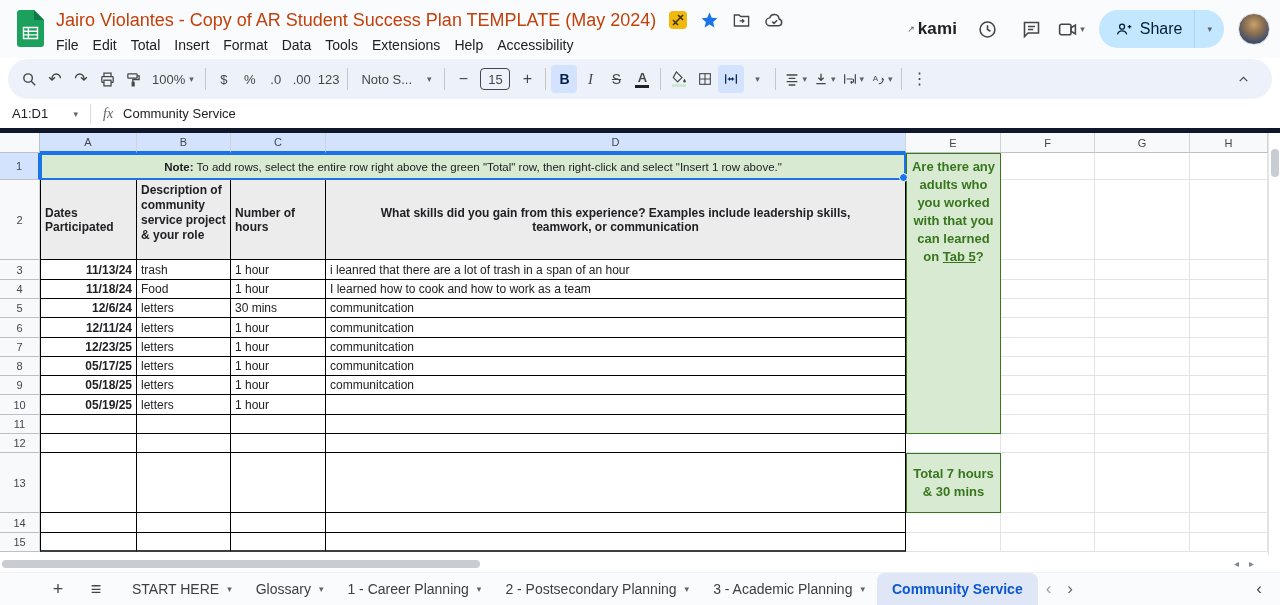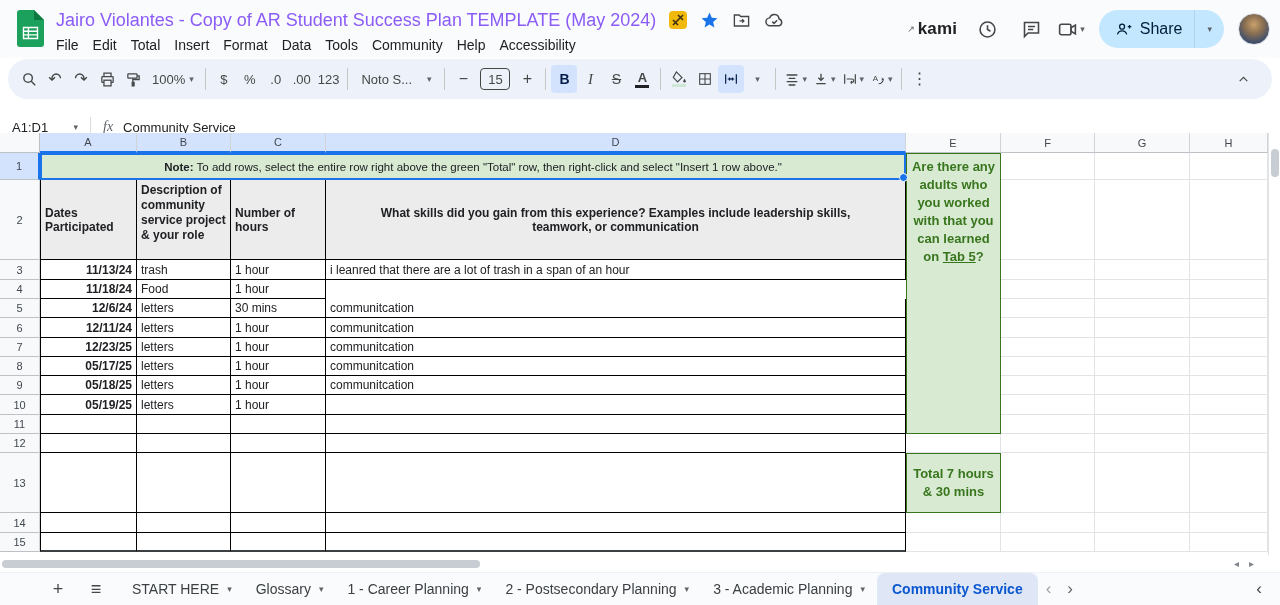--- a/index.html
+++ b/index.html
@@ -4,21 +4,21 @@
 <style>
   * { box-sizing: border-box; margin: 0; padding: 0; }
   html,body { width:1280px; height:605px; overflow:hidden; background:#fff;
     font-family:"Liberation Sans", sans-serif; color:#202124; position:relative; }
 
   
   .topbar { position:absolute; left:0; top:0; width:1280px; height:58px; background:#f9fbfd; }
   .logo { position:absolute; left:17px; top:10px; width:27px; height:37px; cursor:pointer; }
   .title-wrap { position:absolute; left:56px; top:7px; }
   .title-row { display:flex; align-items:center; gap:13px; height:26px; }
-  .doc-title { font-size:18px; color:#8b5cf6; white-space:nowrap; }
+  .doc-title { font-size:18px; color:#c2410c; white-space:nowrap; }
   .kami-sq { width:18px; height:18px; background:#f2b90d; border-radius:4px; display:flex; align-items:center; justify-content:center; }
   .menubar { display:flex; margin-top:2px; margin-left:-7px; }
   .menubar span { font-size:14px; color:#202124; padding:2px 7px; border-radius:8px; cursor:pointer; }
   .top-actions { position:absolute; right:10px; top:9px; display:flex; align-items:center; gap:8px; height:40px; }
   .kami-link { display:flex; align-items:center; gap:3px; cursor:pointer; margin-right:4px; }
   .kami-link b { font-size:17px; letter-spacing:.2px; }
   .round-btn { width:36px; height:36px; border-radius:50%; display:flex; align-items:center; justify-content:center; cursor:pointer; }
   .cam-wrap { display:flex; align-items:center; gap:2px; cursor:pointer; }
   .dd { font-size:9px; color:#5f6368; }
   .share-btn { display:flex; align-items:center; height:38px; background:#c2e7ff; border-radius:19px; color:#001d35; cursor:pointer; overflow:hidden; margin-left:6px; }
@@ -44,22 +44,22 @@
   .bold-g { font-weight:700; font-size:14px; }
   .ital-g { font-style:italic; font-family:"Liberation Serif", serif; font-size:15px; }
   .strike-g { text-decoration:line-through; font-size:14px; }
   .tcolor { display:flex; flex-direction:column; align-items:center; line-height:1; }
   .tcolor .A { font-size:13px; font-weight:600; }
   .tcolor .bar { width:14px; height:3px; background:#202124; margin-top:1px; }
   .fillc .bar { width:14px; height:3px; background:#cfe8d6; margin-top:0; }
   .collapse-btn { margin-left:auto; margin-right:8px; }
 
   
-  .fbar { position:absolute; left:0; top:111px; width:1280px; height:34px; background:#fff;
-    display:flex; align-items:center; border-bottom:2px solid #0f172a; }
+  .fbar { position:absolute; left:0; top:99px; width:1280px; height:34px; background:#fff;
+    display:flex; align-items:center; border-bottom:5px solid #0f172a; }
   .namebox { width:86px; display:flex; align-items:center; justify-content:space-between;
     padding:0 8px 0 12px; font-size:13px; cursor:pointer; }
   .fsep { width:1px; height:20px; background:#dadce0; margin:0 4px; }
   .fx { font-style:italic; font-family:"Liberation Serif", serif; color:#5f6368; font-size:14px; padding:0 10px 0 8px; }
   .fval { font-size:13px; color:#202124; flex:1; cursor:text; }
 
   
   .grid { position:absolute; left:0; top:133px; width:1268px; height:419px; display:grid;
     grid-template-columns:40px 97px 94px 95px 580px 95px 94px 95px 78px;
     grid-template-rows:20px 27px 80px 20px 19px 19px 20px 19px 19px 19px 20px 19px 19px 60px 20px 19px;
@@ -140,21 +140,21 @@
         </svg>
     </div>
     <nav class="menubar">
       <span>File</span>
       <span>Edit</span>
       <span>Total</span>
       <span>Insert</span>
       <span>Format</span>
       <span>Data</span>
       <span>Tools</span>
-      <span>Community</span>
+      <span>Extensions</span>
       <span>Help</span>
       <span>Accessibility</span>
     </nav>
   </div>
   <div class="top-actions">
     <span class="kami-link">
       <span class="dd">↗</span>
       <b>kami</b>
     </span>
     <span class="round-btn">
@@ -360,20 +360,21 @@
   <div class="cell tcell thead centered" style="grid-area:3/5">What skills did you gain from this experience? Examples include leadership skills, teamwork, or communication</div>
 
   <div class="cell tcell first datec" style="grid-area:4/2">11/13/24</div>
   <div class="cell tcell" style="grid-area:4/3">trash</div>
   <div class="cell tcell" style="grid-area:4/4">1 hour</div>
   <div class="cell tcell" style="grid-area:4/5">i leanred that there are a lot of trash in a span of an hour</div>
 
   <div class="cell tcell first datec" style="grid-area:5/2">11/18/24</div>
   <div class="cell tcell" style="grid-area:5/3">Food</div>
   <div class="cell tcell" style="grid-area:5/4">1 hour</div>
+  <div class="cell tcell" style="grid-area:5/5">I learned how to cook and how to work as a team</div>
 
   <div class="cell tcell first datec" style="grid-area:6/2">12/6/24</div>
   <div class="cell tcell" style="grid-area:6/3">letters</div>
   <div class="cell tcell" style="grid-area:6/4">30 mins</div>
   <div class="cell tcell" style="grid-area:6/5">communitcation</div>
 
   <div class="cell tcell first datec" style="grid-area:7/2">12/11/24</div>
   <div class="cell tcell" style="grid-area:7/3">letters</div>
   <div class="cell tcell" style="grid-area:7/4">1 hour</div>
   <div class="cell tcell" style="grid-area:7/5">communitcation</div>

